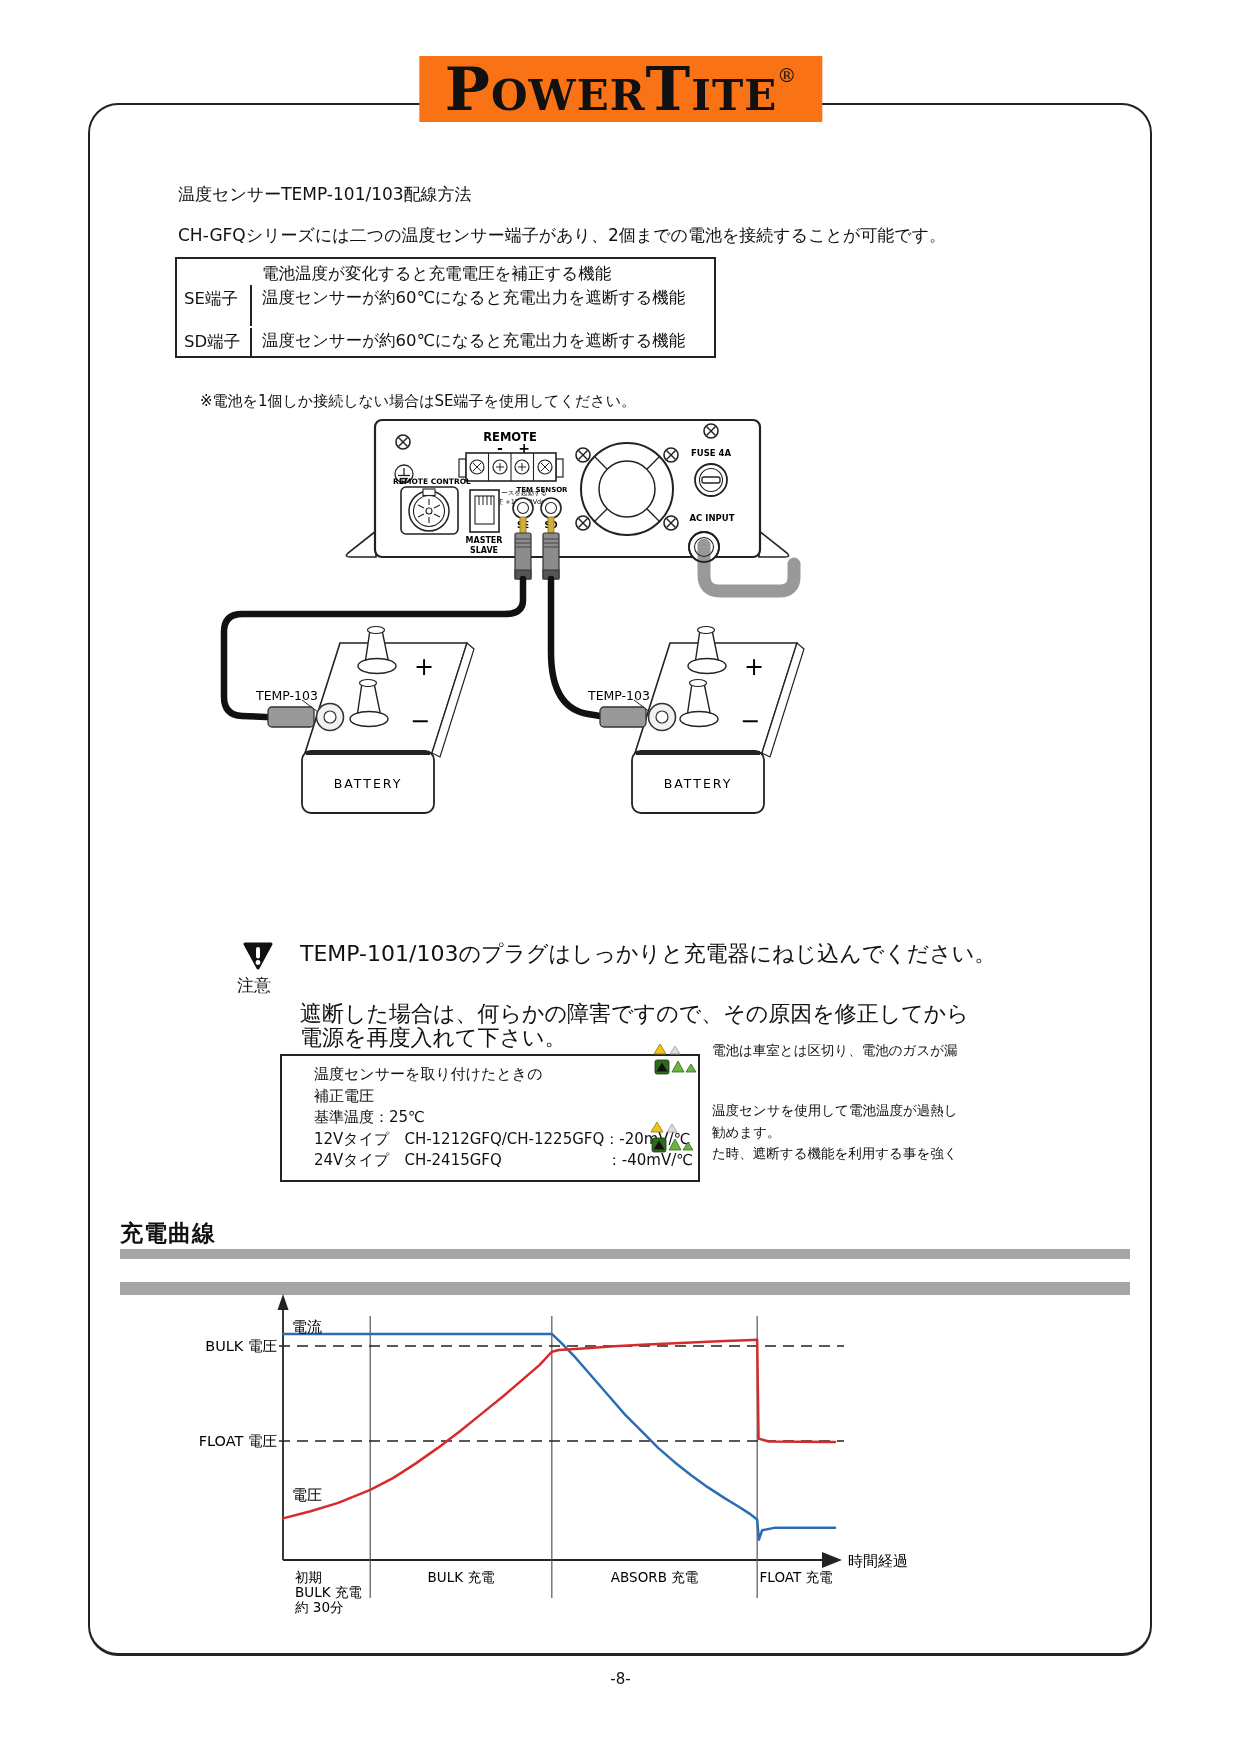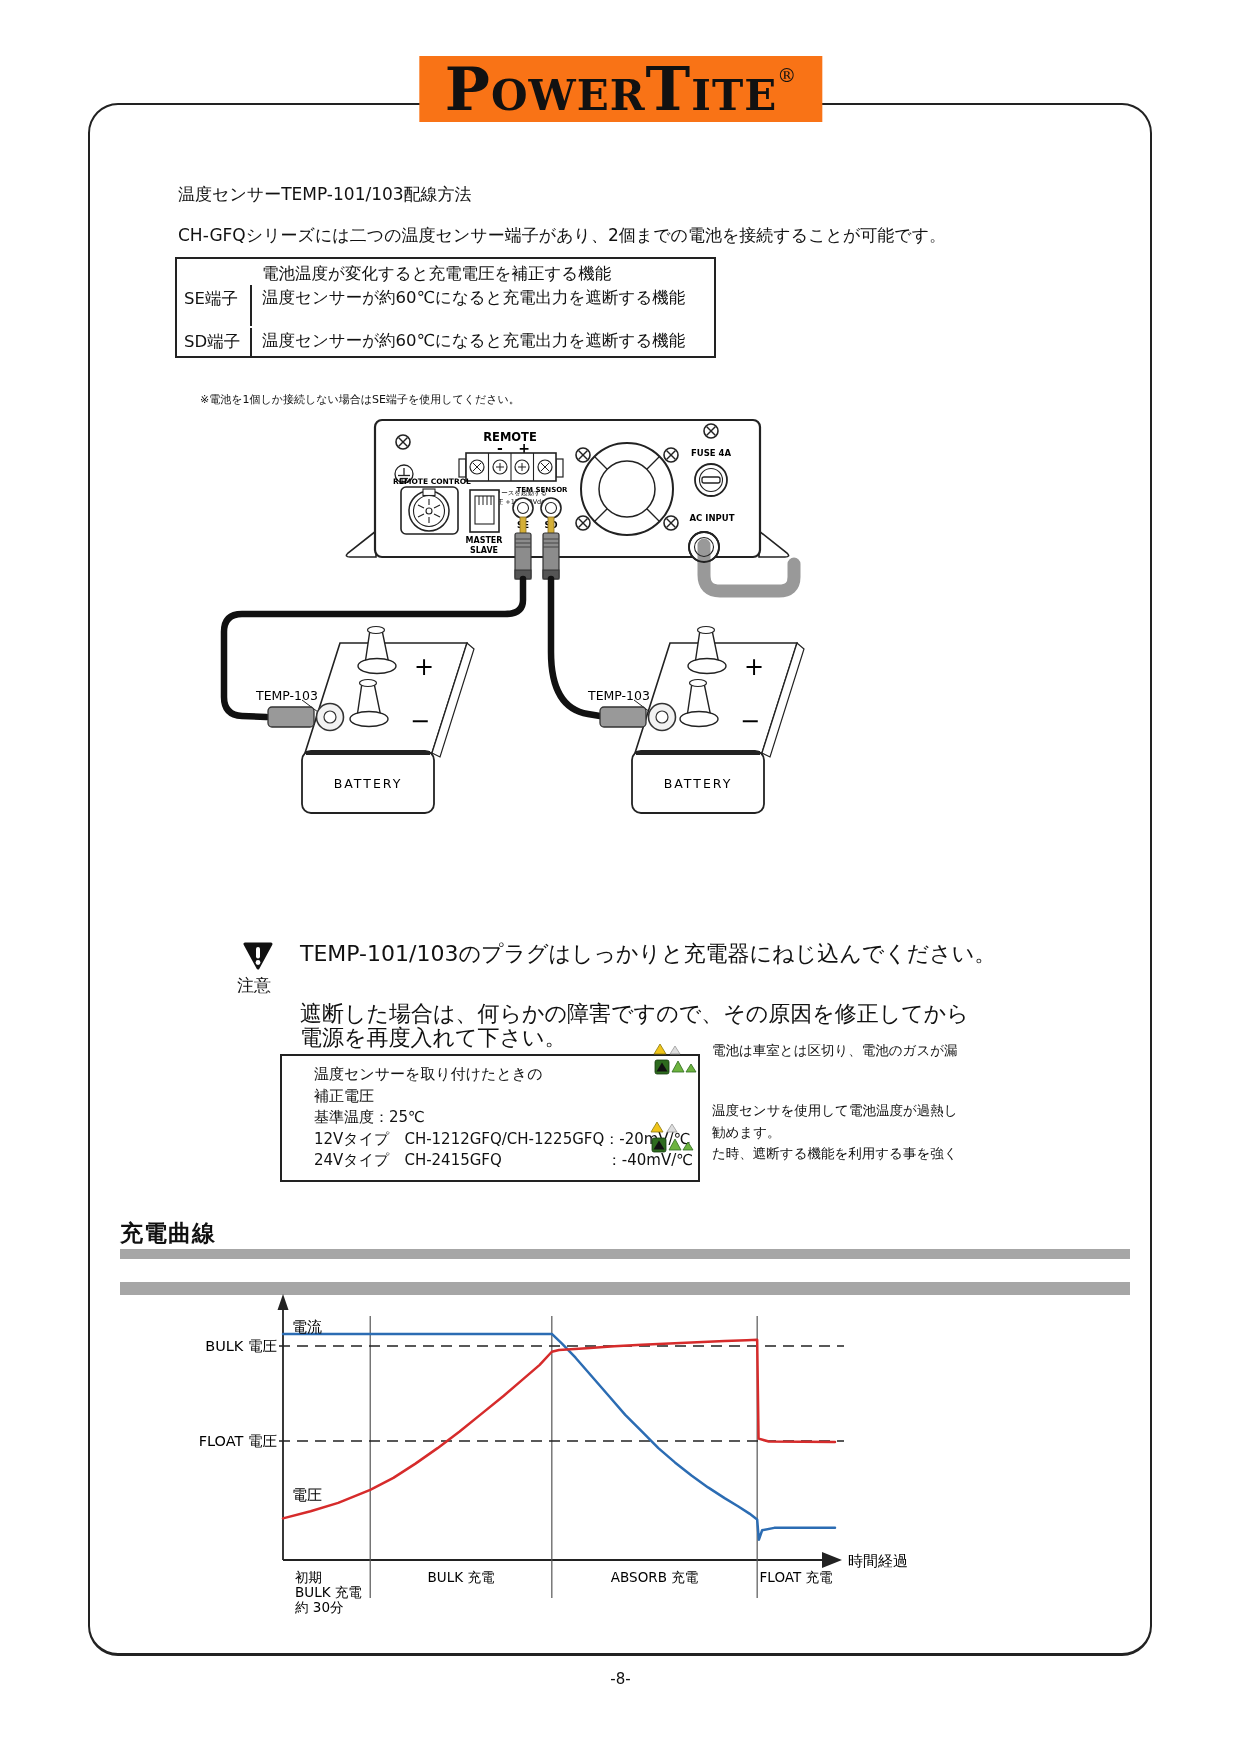--- a/index.html
+++ b/index.html
@@ -18,21 +18,21 @@
             font-size:19px;vertical-align:28px;}
   .t17{font-size:17px;}
   
   .ttable{left:175px;top:257px;width:537px;border:2px solid #222;background:#fff;}
   .trow{display:flex;align-items:flex-end;}
   .tcell-l{width:62px;flex:0 0 62px;border-right:2px solid #222;padding:3px 4px 3px 7px;
            font-size:16.5px;}
   .tcell-r{padding:3px 6px 3px 10px;font-size:16.5px;line-height:24px;}
   .trow.first .tcell-r{padding-bottom:16px;}
   .trow.first .tcell-l{padding-bottom:16px;}
-  .note-line{font-size:11px;}
+  .note-line{font-size:15px;}
   
   .caution-label{font-size:17px;}
   .cau-p{font-size:22px;line-height:24px;}
   .corr-box{left:280px;top:1054px;width:384px;border:2px solid #222;padding:8px 0 8px 32px;
             font-size:15px;line-height:21.5px;background:#fff;}
   .side-note{width:410px;font-size:13.5px;line-height:21.5px;}
   
   .sec-title{font-size:23px;font-weight:bold;letter-spacing:1px;}
   .gbar{background:#a6a6a6;}
   .pageno{left:0;top:1670px;width:1241px;text-align:center;font-size:15px;}

